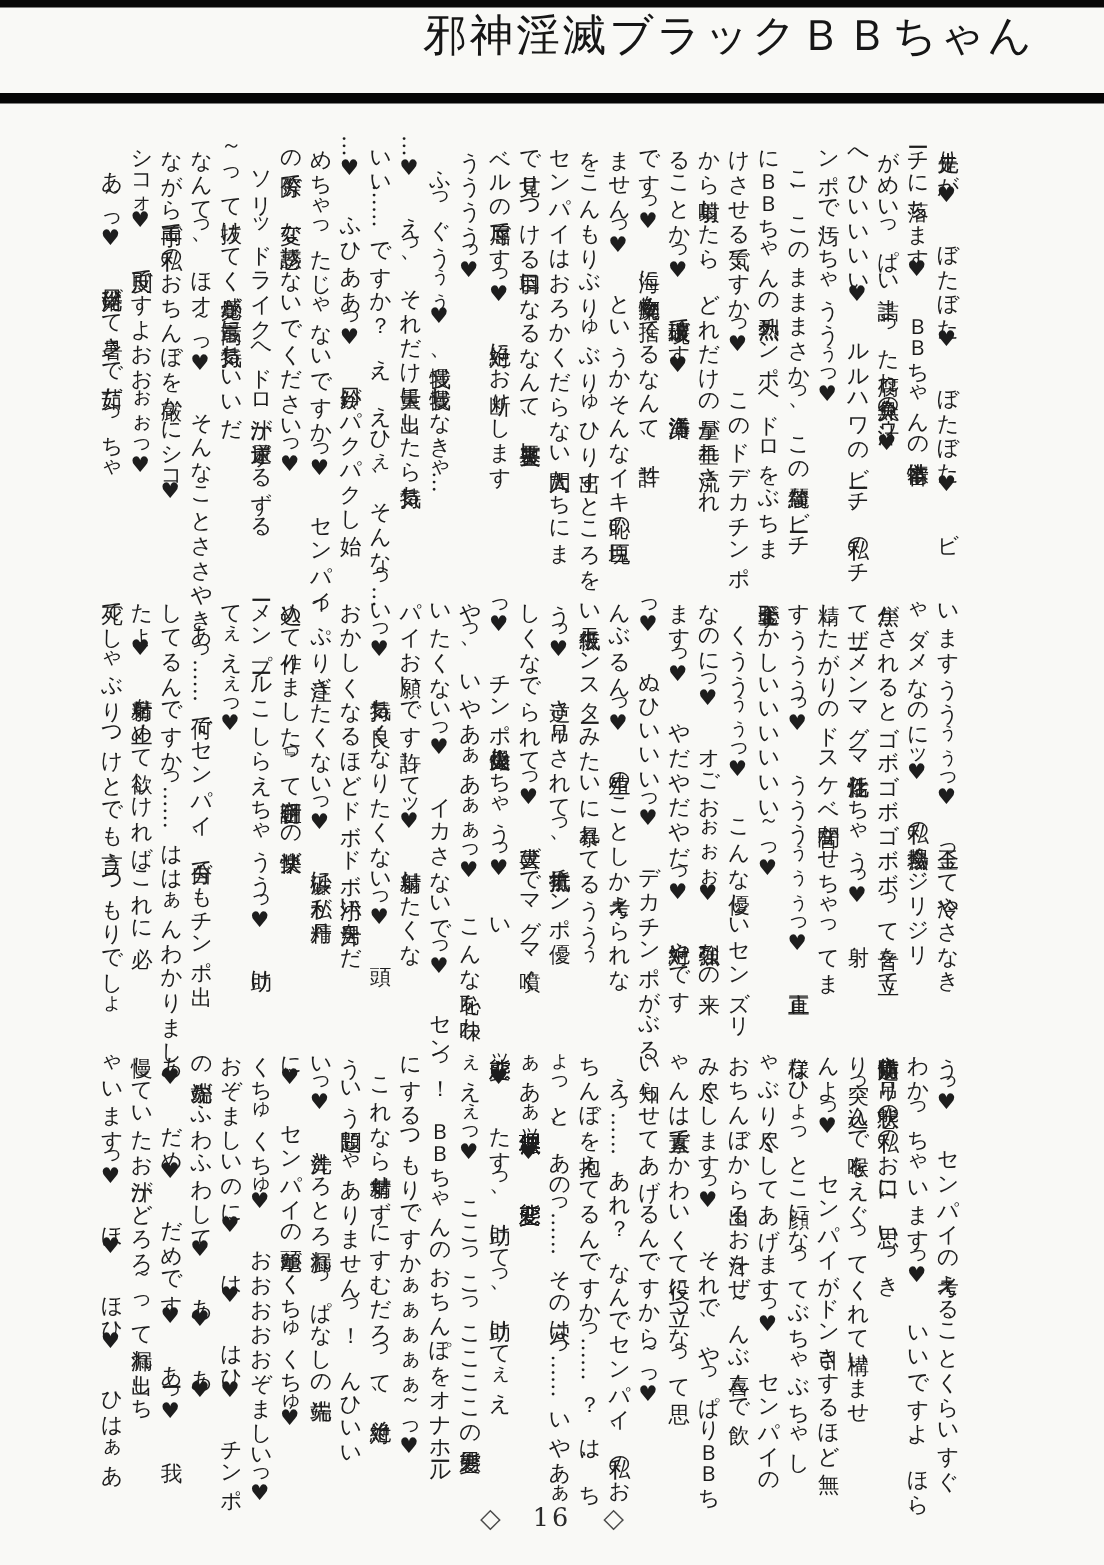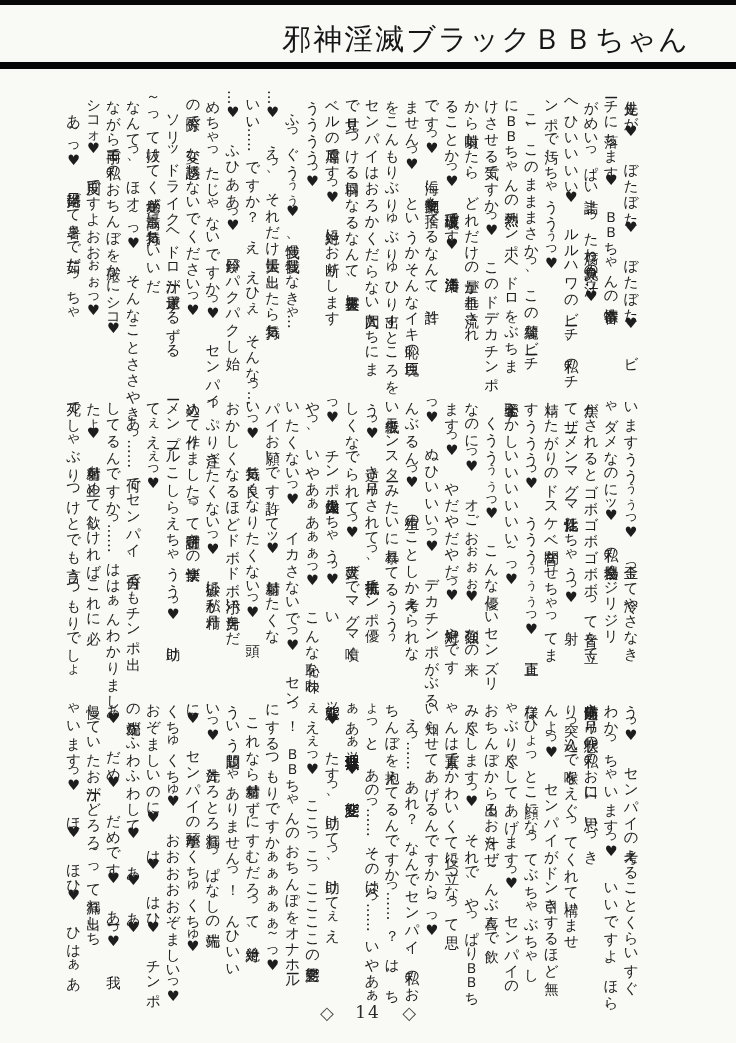--- a/index.html
+++ b/index.html
@@ -17,21 +17,21 @@
     color: #222;
   }
   .top-bar {
     position: absolute;
     top: 0; left: 0;
     width: 736px; height: 5px;
     background: #080808;
   }
   .header {
     position: absolute;
-    top: 20px;
+    top: 4px;
     right: 46px;
     text-align: center;
     margin-left: 25px;
   }
   .title {
     margin: 0;
     font-size: 29px;
     font-weight: 500;
     letter-spacing: 2px;
     color: #161616;
@@ -187,17 +187,17 @@
         <div class="tcol">おぞましいのに♥　は♥　はひ♥　チンポ</div>
         <div class="tcol">の先端がふわふわして♥　あ♥　あ♥</div>
         <div class="tcol">あ♥　だめ♥　だめです♥　あーっ♥　我</div>
         <div class="tcol">慢していたお汁がどろろ～って漏れ出しち</div>
         <div class="tcol">ゃいますっ♥　ほ♥　ほひ♥　ひはぁあ</div>
       </section>
   </div>
 
   <div class="footer">
     <span class="diamond">◇</span>
-    <span class="page-num">14</span>
+    <span class="page-num">16</span>
     <span class="diamond">◇</span>
   </div>
 
 </div>
 
 </body></html>

